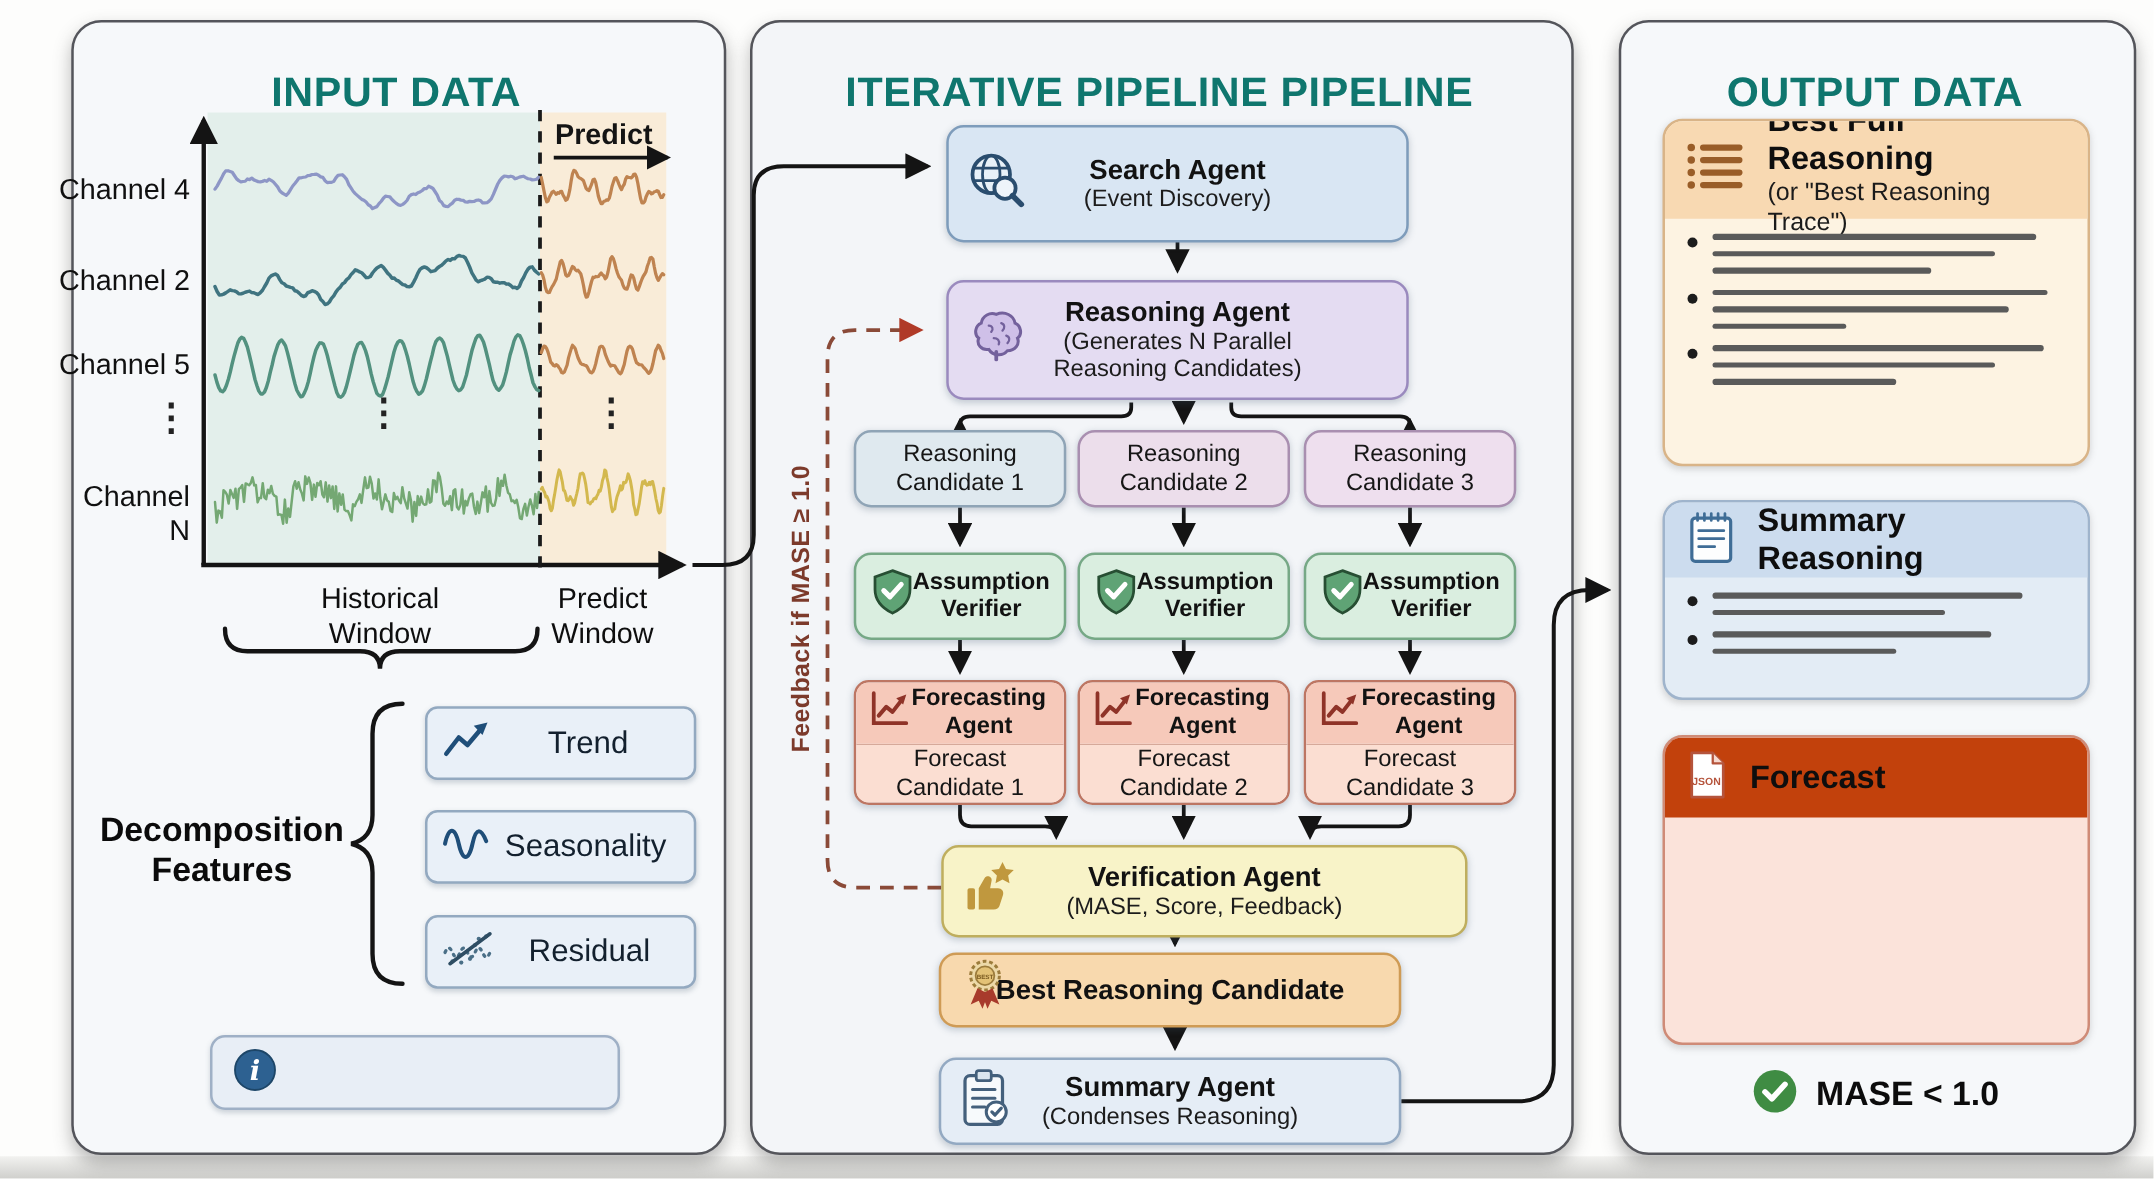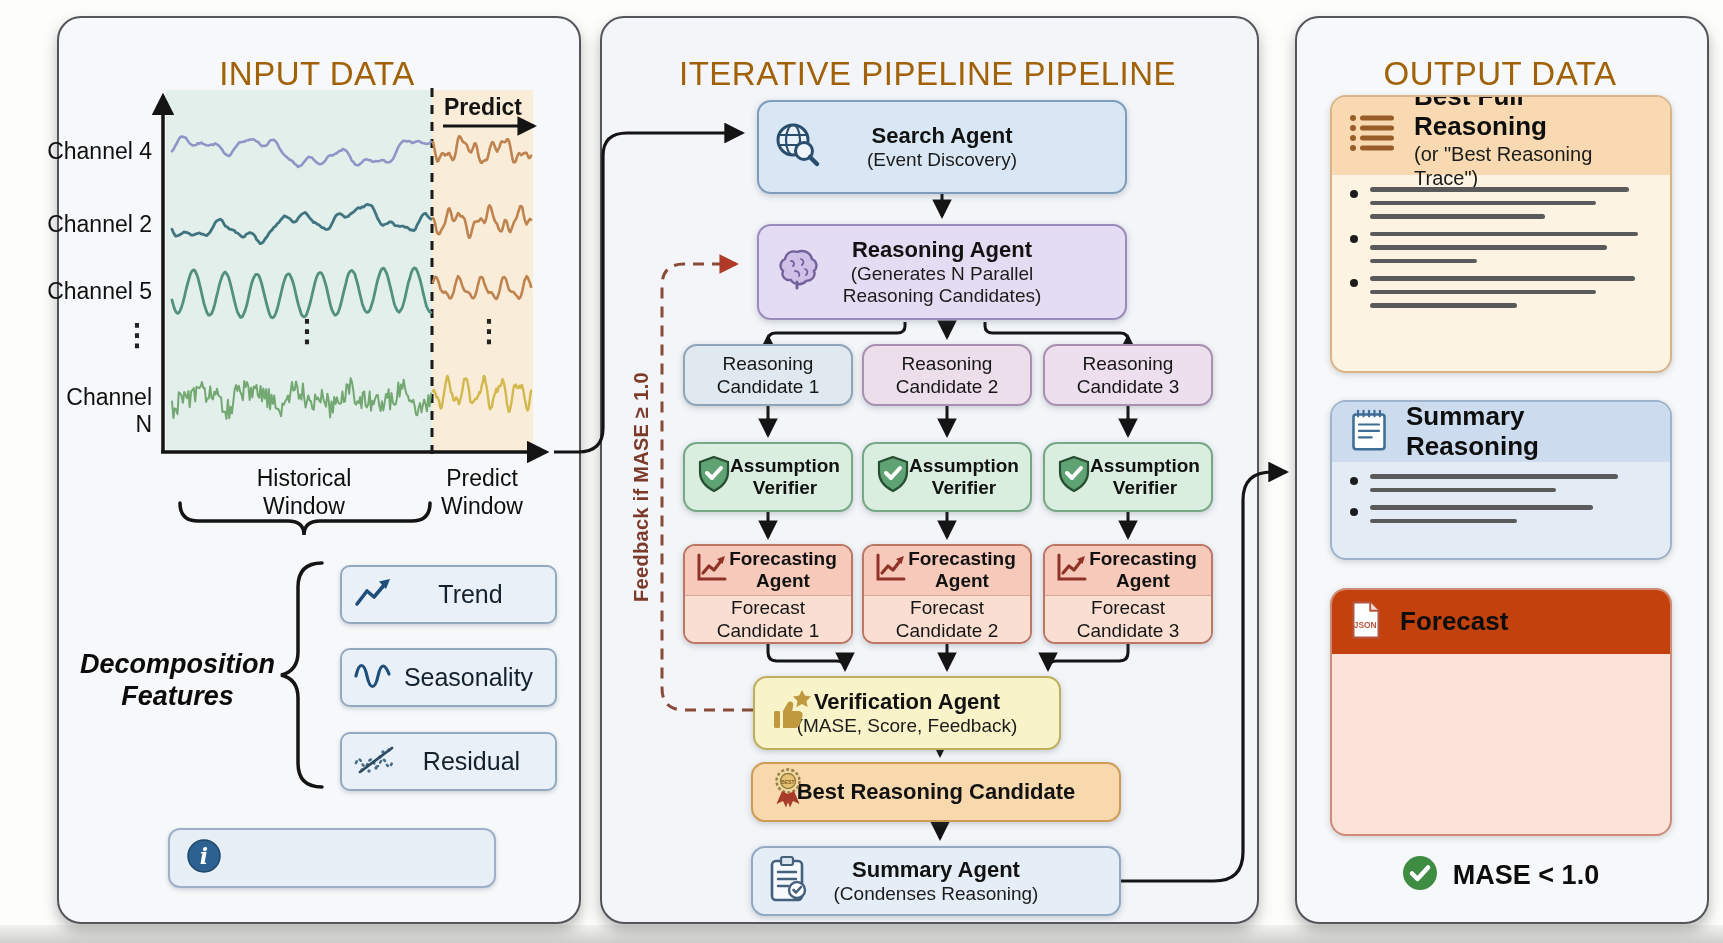--- a/index.html
+++ b/index.html
@@ -13,21 +13,21 @@
     background:linear-gradient(#f2f2f0,#cfcfcc);}
   .panel{
     position:absolute;background:#f6f8fa;border:2.5px solid #54555b;
     border-radius:24px;box-shadow:0 7px 14px rgba(60,60,60,.35);
   }
   #panel-input{left:57px;top:16px;width:520px;height:904px;}
   #panel-pipeline{left:600px;top:16px;width:655px;height:904px;background:#f3f5f8;}
   #panel-output{left:1295px;top:16px;width:410px;height:904px;}
   .panel-title{
     position:absolute;left:0;right:0;top:28px;text-align:center;
-    font-size:33px;font-weight:normal;letter-spacing:.5px;color:#a16207;
+    font-size:33px;font-weight:bold;letter-spacing:.5px;color:#0f766e;
   }
   svg#decor{position:absolute;left:0;top:0;z-index:5;pointer-events:none;}
   .abs{position:absolute;z-index:8;}
   path.wave{fill:none;stroke-linecap:round;stroke-linejoin:round;}
 
   
   .ch-label{width:106px;text-align:right;font-size:23px;color:#101010;}
   .dots{font-size:30px;font-weight:bold;color:#222;line-height:1;}
   .predict-top{width:110px;text-align:center;font-size:23px;font-weight:bold;}
   .win-label{text-align:center;font-size:23px;line-height:1.22;color:#0e0e0e;}
@@ -186,21 +186,21 @@
 
   <div class="abs win-label" style="left:204px;top:464px;width:200px;">
     <span>Historical</span><br>
     <span>Window</span>
   </div>
   <div class="abs win-label" style="left:407px;top:464px;width:150px;">
     <span>Predict</span><br>
     <span>Window</span>
   </div>
 
-  <div class="abs decomp-label" style="left:70px;top:648px;width:215px;font-style:italic;">
+  <div class="abs decomp-label" style="left:70px;top:648px;width:215px;">
     <span>Decomposition</span><br>
     <span>Features</span>
   </div>
 
   <div class="abs feature-box" style="left:340px;top:565px;width:193px;height:55px;">
     <span class="icon">
       <svg width="44" height="34" viewBox="0 0 44 34">
         <path d="M5 28 L15 15 L22 21 L33 8" stroke="#1f4e79" stroke-width="3.6" fill="none" stroke-linecap="round" stroke-linejoin="round"></path>
         <path d="M27 5.5 L38 3 L34 13 z" fill="#1f4e79"></path>
       </svg>
@@ -350,21 +350,21 @@
             <path d="M24 9 l8 -3 -2.5 8 z" fill="#8f3328"></path>
           </svg>
       </span>
       <span class="bt2" style="margin-left:30px;"><span>Forecasting</span><br><span>Agent</span></span>
     </div>
     <div class="fc-bottom">
       <span class="bn2"><span>Forecast</span><br><span>Candidate 3</span></span>
     </div>
   </div>
 
-  <div class="abs box" style="left:753px;top:676px;width:308px;height:74px;background:#f8f3c8;border-color:#bfae5e;">
+  <div class="abs box" style="left:753px;top:676px;width:421px;height:74px;background:#f8f3c8;border-color:#bfae5e;">
     <span class="icon">
       <svg width="50" height="48" viewBox="0 0 50 48">
         <path d="M34 3l2.8 5.6 6.2.9-4.5 4.4 1.1 6.1-5.6-3-5.6 3 1.1-6.1-4.5-4.4 6.2-.9z" fill="#c0983e"></path>
         <rect x="6" y="24" width="6" height="17" rx="1.5" fill="#c0983e"></rect>
         <path d="M15 41h12c2.2 0 4.2-1.1 4.6-3l2.8-8.6c.9-2.9-1-5.4-4-5.4h-6.3l1.2-6.2c.5-3-3.8-4.8-5.7-1.8L15 24z" fill="#c0983e"></path>
       </svg>
     </span>
     <span class="tstack">
       <span class="bt">Verification Agent</span>
       <span class="bs">(MASE, Score, Feedback)</span>

